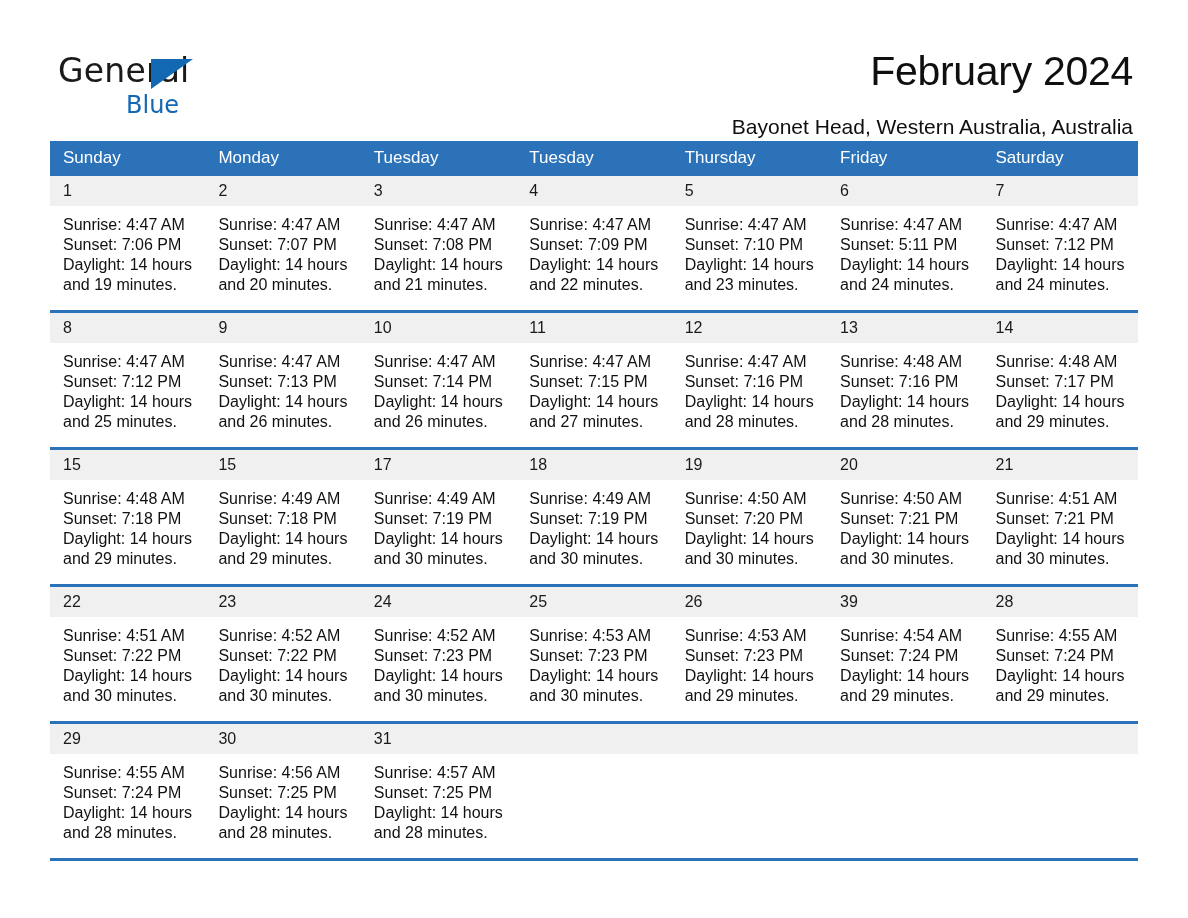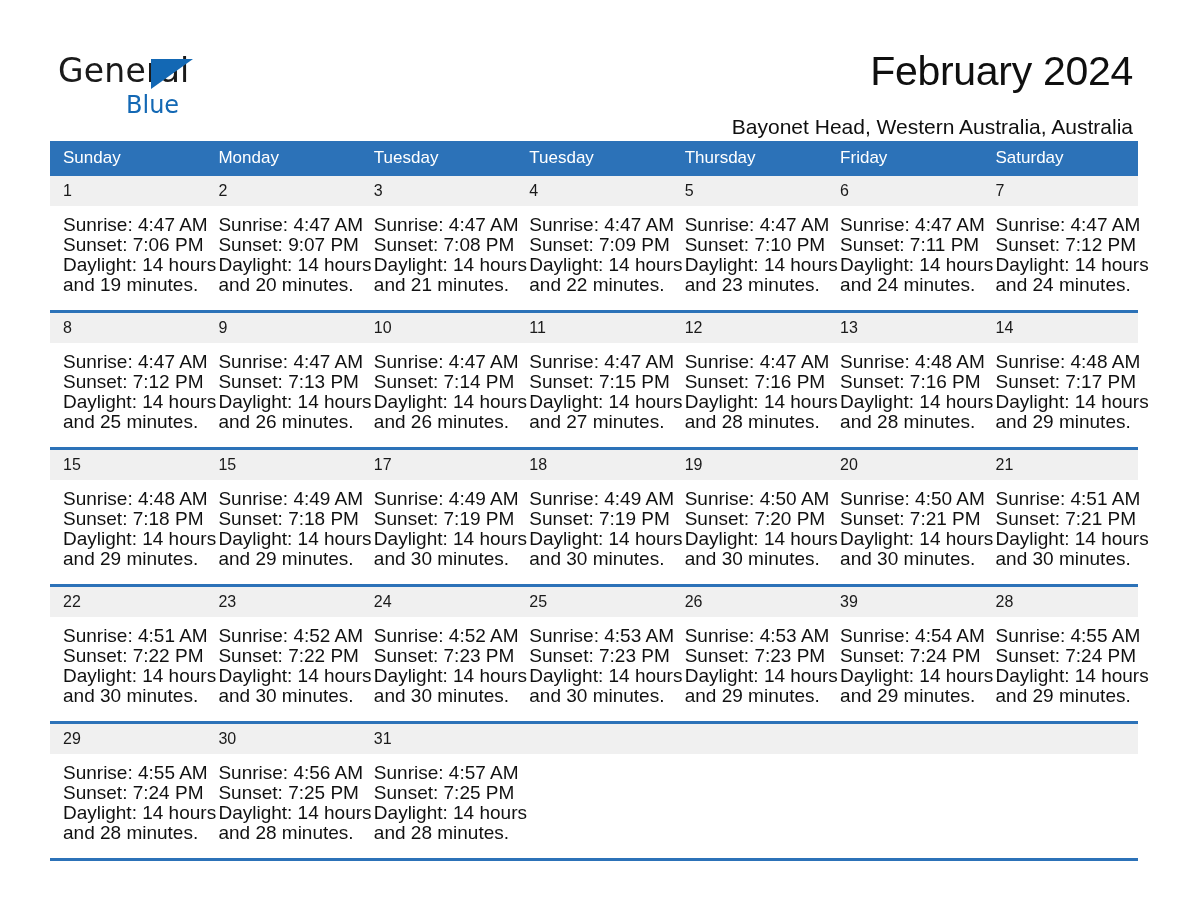--- a/index.html
+++ b/index.html
@@ -124,21 +124,21 @@
     color: #1a1a1a;
     padding: 6px 0 6px 13px;
     line-height: 18px;
     height: 18px;
   }
   .daynum.empty {
     color: transparent;
   }
   .dayinfo {
     padding: 9px 10px 0 13px;
-    font-size: 19px;
+    font-size: 16px;
     line-height: 20px;
     color: #111111;
   }
   .dayinfo div {
     white-space: nowrap;
   }
   tr.weekrow > td {
     border-top: 3px solid #2c72b8;
   }
   tr.weekrow.first > td {
@@ -188,21 +188,21 @@
                 <div>Sunrise: 4:47 AM</div>
                 <div>Sunset: 7:06 PM</div>
                 <div>Daylight: 14 hours</div>
                 <div>and 19 minutes.</div>
               </div>
             </td>
             <td class="daycell">
               <div class="daynum">2</div>
               <div class="dayinfo">
                 <div>Sunrise: 4:47 AM</div>
-                <div>Sunset: 9:07 PM</div>
+                <div>Sunset: 7:07 PM</div>
                 <div>Daylight: 14 hours</div>
                 <div>and 20 minutes.</div>
               </div>
             </td>
             <td class="daycell">
               <div class="daynum">3</div>
               <div class="dayinfo">
                 <div>Sunrise: 4:47 AM</div>
                 <div>Sunset: 7:08 PM</div>
                 <div>Daylight: 14 hours</div>
@@ -224,21 +224,21 @@
                 <div>Sunrise: 4:47 AM</div>
                 <div>Sunset: 7:10 PM</div>
                 <div>Daylight: 14 hours</div>
                 <div>and 23 minutes.</div>
               </div>
             </td>
             <td class="daycell">
               <div class="daynum">6</div>
               <div class="dayinfo">
                 <div>Sunrise: 4:47 AM</div>
-                <div>Sunset: 7:11 PM</div>
+                <div>Sunset: 5:11 PM</div>
                 <div>Daylight: 14 hours</div>
                 <div>and 24 minutes.</div>
               </div>
             </td>
             <td class="daycell">
               <div class="daynum">7</div>
               <div class="dayinfo">
                 <div>Sunrise: 4:47 AM</div>
                 <div>Sunset: 7:12 PM</div>
                 <div>Daylight: 14 hours</div>

